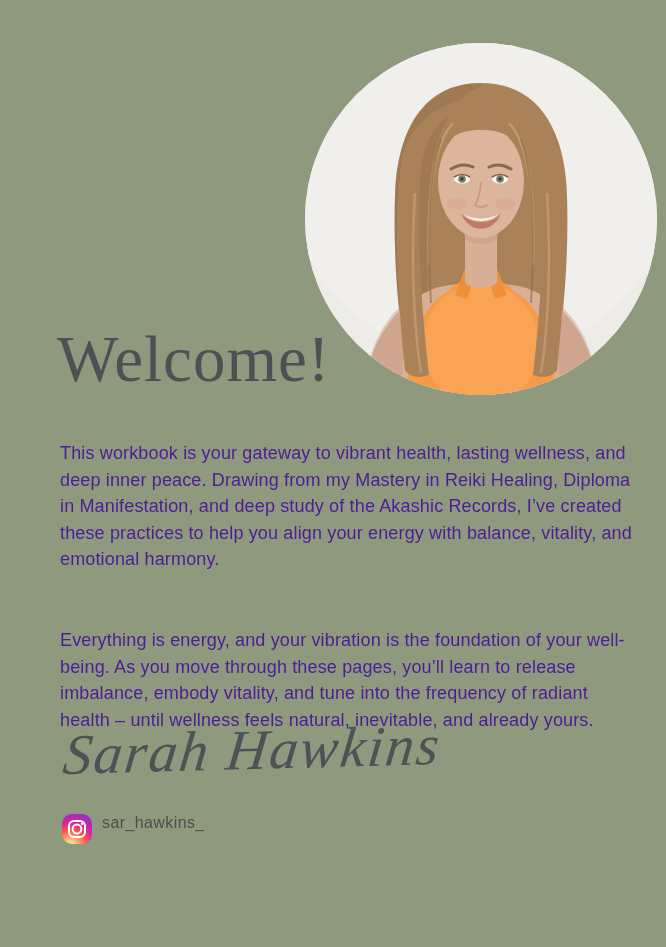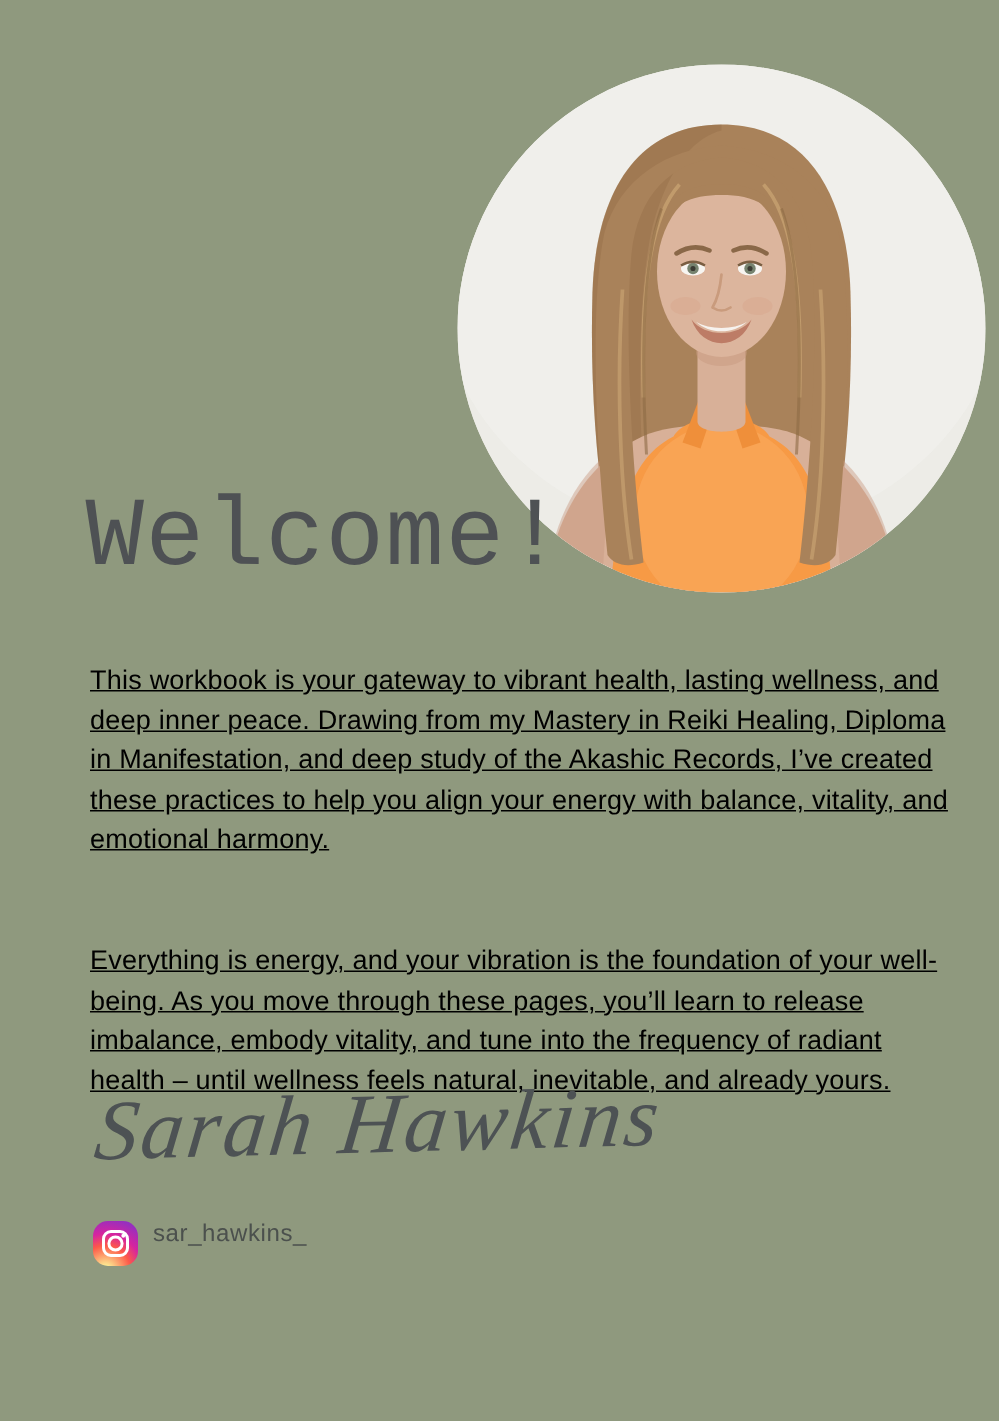--- a/index.html
+++ b/index.html
@@ -19,35 +19,34 @@
     left: 305px; top: 43px;
     width: 352px; height: 352px;
     border-radius: 50%;
     overflow: hidden;
     background: #edece7;
   }
   .profile-photo svg { display: block; }
   .heading {
     position: absolute;
     left: 57px; top: 322px;
-    font-family: Liberation Mono, monospace;
+    font-family: Liberation Serif, serif;
     font-weight: 400;
     font-size: 65px;
     letter-spacing: 1px;
     color: #4e5154;
   }
   .para {
     position: absolute;
     left: 60px;
     width: 578px;
     font-size: 18px;
     line-height: 26.6px;
     letter-spacing: 0.15px;
-    color: #000000;
-    text-decoration: underline;
+    color: #4c1d95;
   }
   .para-1 { top: 422px; }
   .para-2 { top: 609px; }
   .signature {
     position: absolute;
     left: 60px; top: 722px;
     font-family: "Liberation Serif", "DejaVu Serif", serif;
     font-style: italic;
     font-size: 57px;
     letter-spacing: 2px;

